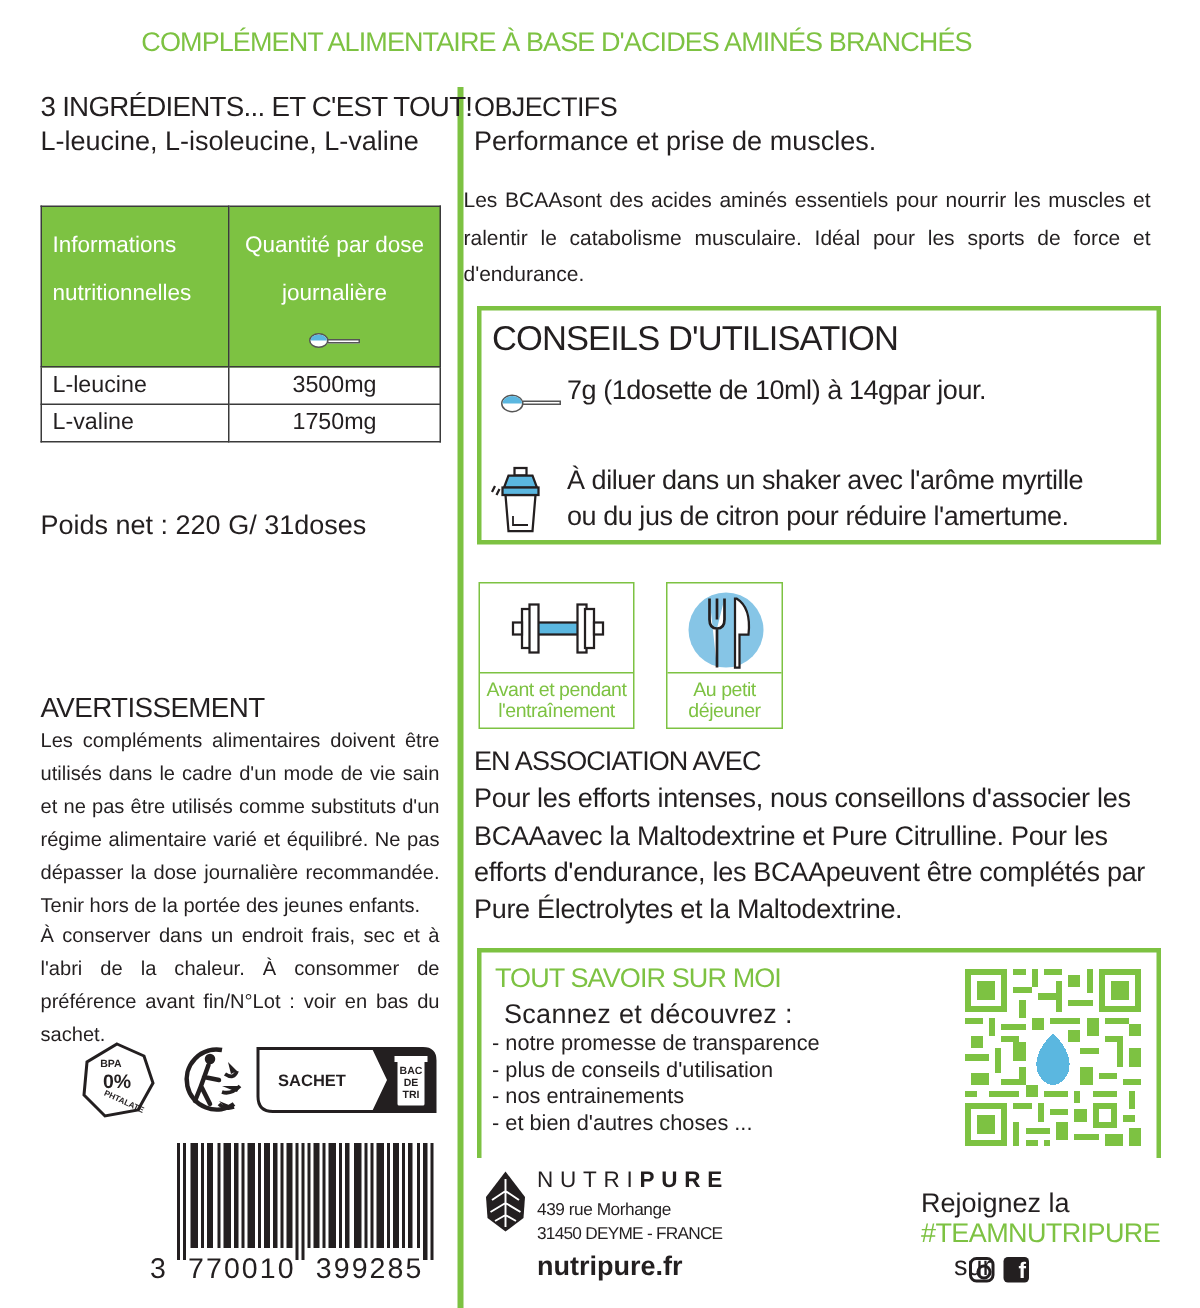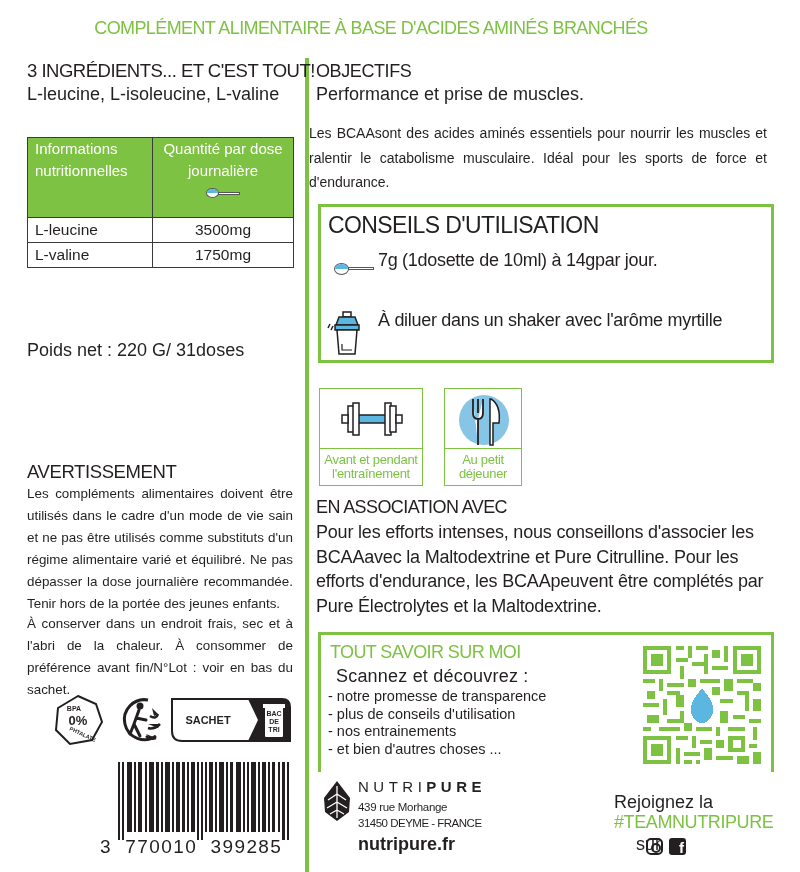--- a/index.html
+++ b/index.html
@@ -10,21 +10,21 @@
   #top-title { left: 0; top: 18px; width: 742px; text-align: center; color: #7dc242; font-size: 18px; letter-spacing: -0.6px; }
 
   #divider { left: 305px; top: 58px; width: 4px; height: 814px; background: #7dc242; }
 
   
   #ing-title { left: 27px; top: 60px; font-size: 18.5px; letter-spacing: -0.5px; }
   #ing-list { left: 27px; top: 84px; font-size: 18px; }
 
   table#nutri { position: absolute; left: 27px; top: 137px; width: 267px; border-collapse: collapse; font-size: 15px; }
   #nutri th, #nutri td { border: 1.5px solid #3a3a3a; }
-  #nutri th { background: #7dc242; color: #ffffff; font-weight: normal; height: 80px; vertical-align: top; line-height: 22px; }
+  #nutri th { background: #7dc242; color: #ffffff; font-weight: normal; height: 80px; vertical-align: top; padding-top: 10px; line-height: 32px; }
   #nutri th.c1 { text-align: left; padding-left: 7px; width: 125px; }
   #nutri th.c2 { text-align: center; }
   #nutri td { height: 25px; padding-left: 7px; font-size: 15.5px; }
   #nutri td.v { text-align: center; padding-left: 0; }
   .spoon { display: inline-block; position: relative; width: 34px; height: 10px; margin-top: 4px; }
   .spoon .bowl { position: absolute; left: 0; top: 0; width: 13px; height: 10px; border-radius: 50%; background: #ffffff; border: 1px solid #555; overflow: hidden; }
   .spoon .bowl::before { content: ""; position: absolute; left: 0; top: 0; width: 100%; height: 50%; background: #5bb7e0; }
   .spoon .handle { position: absolute; left: 12px; top: 3.5px; width: 22px; height: 3px; background: #fff; border: 1px solid #555; }
 
   #poids { left: 27px; top: 340px; font-size: 18px; }
@@ -204,20 +204,21 @@
 <svg id="shaker-icon" class="abs" viewBox="0 0 36 46">
   <path d="M2 18 L4 14 M5 20 L7 16" stroke="#231f20" stroke-width="1.5"></path>
   <rect x="17" y="2" width="8" height="5" fill="#fff" stroke="#231f20" stroke-width="1.5"></rect>
   <path d="M13 7 L29 7 L32 15 L10 15 Z" fill="#5bb7e0" stroke="#231f20" stroke-width="1.5"></path>
   <rect x="9" y="15" width="24" height="5" fill="#5bb7e0" stroke="#231f20" stroke-width="1.5"></rect>
   <path d="M11 20 L31 20 L29 44 L13 44 Z" fill="#fff" stroke="#231f20" stroke-width="1.5"></path>
   <path d="M16 34 L16 40 L26 40" stroke="#231f20" stroke-width="1.2" fill="none"></path>
 </svg>
 <div id="diluer-text" class="abs">
   <div>À diluer dans un shaker avec l'arôme myrtille</div>
+  <div>ou du jus de citron pour réduire l'amertume.</div>
 </div>
 
 <div id="moment-training" class="moment">
   <div class="ico">
     <svg width="104" height="60" viewBox="0 0 104 60">
       <rect x="38" y="26" width="28" height="8" fill="#5bb7e0" stroke="#231f20" stroke-width="1.5"></rect>
       <rect x="28" y="17" width="6" height="26" fill="#fff" stroke="#231f20" stroke-width="1.5"></rect>
       <rect x="33" y="14" width="6" height="32" fill="#fff" stroke="#231f20" stroke-width="1.5"></rect>
       <rect x="65" y="14" width="6" height="32" fill="#fff" stroke="#231f20" stroke-width="1.5"></rect>
       <rect x="70" y="17" width="6" height="26" fill="#fff" stroke="#231f20" stroke-width="1.5"></rect>

